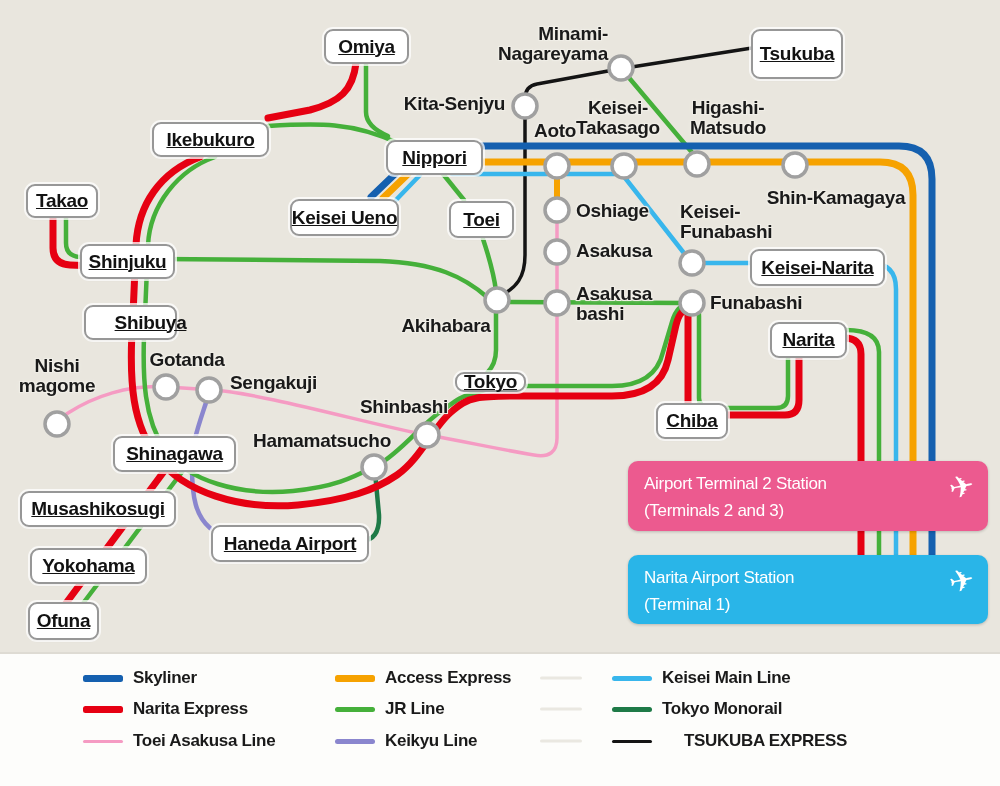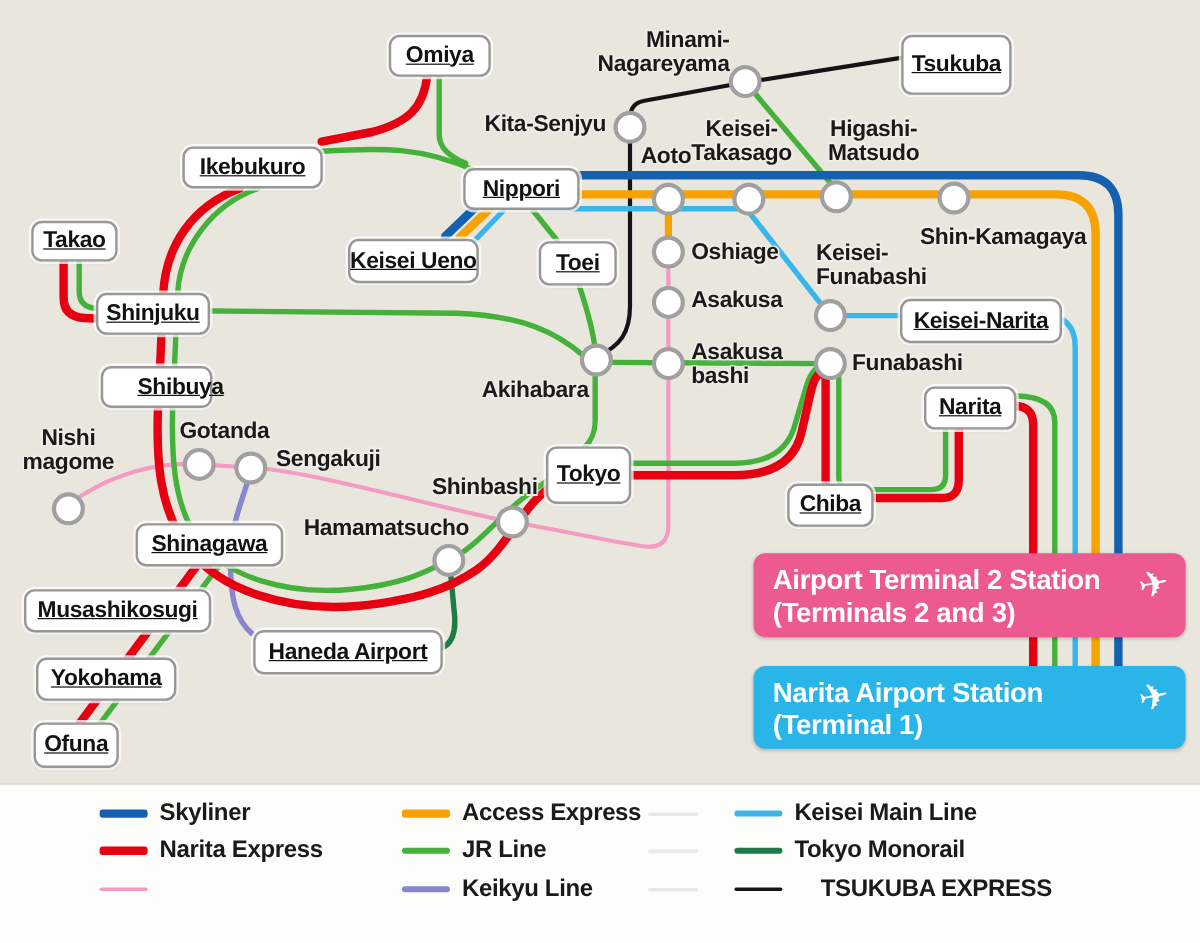--- a/index.html
+++ b/index.html
@@ -15,31 +15,31 @@
             white-space:nowrap;box-sizing:border-box;text-decoration:underline;}
   .plainlabel{position:absolute;z-index:2;font-weight:bold;color:#1a1a1a;font-size:19px;
               line-height:20px;white-space:nowrap;letter-spacing:-0.3px;
               text-shadow:-1px -1px 0 #f0eee7,1px -1px 0 #f0eee7,-1px 1px 0 #f0eee7,
                           1px 1px 0 #f0eee7,0 0 4px #f0eee7;}
   .plainlabel.center{text-align:center;}
   .plainlabel.right{text-align:right;}
 
   .banner{position:absolute;z-index:4;border-radius:10px;color:#fff;
           box-shadow:0 1px 3px rgba(0,0,0,.2);}
-  .banner .banner-text{padding:9px 0 0 16px;font-weight:bold;font-size:23px;
+  .banner .banner-text{padding:9px 0 0 16px;font-weight:normal;font-size:17px;
                        line-height:27px;letter-spacing:-0.3px;}
   .banner .plane{position:absolute;right:14px;top:8px;font-size:30px;
                  transform:rotate(-12deg);}
 
   .legend{position:absolute;left:0;top:652px;width:1000px;height:134px;z-index:5;
           background:#fdfdfb;border-top:2px solid #dedbd3;box-sizing:border-box;}
   .legend-item{position:absolute;display:flex;align-items:center;gap:10px;
                transform:translateY(-50%);}
   .legend-swatch{width:40px;border-radius:2.5px;flex:0 0 auto;}
-  .legend-label{font-weight:bold;color:#1a1a1a;font-size:20px;letter-spacing:-0.3px;
+  .legend-label{font-weight:bold;color:#1a1a1a;font-size:17px;letter-spacing:-0.3px;
                 white-space:nowrap;}
   .legend-ghost{position:absolute;left:-72px;top:50%;transform:translateY(-50%);
                 width:42px;height:3px;background:#eae8e1;border-radius:2px;}
 </style>
 </head>
 <body>
 
 <div class="screen">
   <svg id="map-svg" width="1000" height="652" viewBox="0 0 1000 652">
       <path d="M 557,212 L 557,438 Q 557,459 534,455 C 492,448 468,442 427,435 C 380,427 262,393 213,390 L 168,387 C 128,384 93,397 68,413 Q 58,419 57,425" stroke="#f59bc3" stroke-width="3.5"></path>
@@ -93,21 +93,21 @@
       <div class="boxlabel" style="left: 26px; top: 184px; width: 72px; height: 34px;">Takao</div>
       <div class="boxlabel" style="left: 80px; top: 244px; width: 95px; height: 35px;">Shinjuku</div>
       <div class="boxlabel" style="left: 84px; top: 305px; width: 93px; height: 35px; padding-left: 40px;">Shibuya</div>
       <div class="boxlabel" style="left: 113px; top: 436px; width: 123px; height: 36px;">Shinagawa</div>
       <div class="boxlabel" style="left: 20px; top: 491px; width: 156px; height: 36px;">Musashikosugi</div>
       <div class="boxlabel" style="left: 30px; top: 548px; width: 117px; height: 36px;">Yokohama</div>
       <div class="boxlabel" style="left: 28px; top: 602px; width: 71px; height: 38px;">Ofuna</div>
       <div class="boxlabel" style="left: 386px; top: 140px; width: 97px; height: 35px;">Nippori</div>
       <div class="boxlabel" style="left: 290px; top: 199px; width: 109px; height: 37px;">Keisei Ueno</div>
       <div class="boxlabel" style="left: 449px; top: 201px; width: 65px; height: 37px;">Toei</div>
-      <div class="boxlabel" style="left: 455px; top: 372px; width: 71px; height: 48px;">Tokyo</div>
+      <div class="boxlabel" style="left: 455px; top: 372px; width: 71px; height: 20px;">Tokyo</div>
       <div class="boxlabel" style="left: 211px; top: 525px; width: 158px; height: 37px;">Haneda Airport</div>
       <div class="boxlabel" style="left: 656px; top: 403px; width: 72px; height: 36px;">Chiba</div>
       <div class="boxlabel" style="left: 770px; top: 322px; width: 77px; height: 36px;">Narita</div>
       <div class="boxlabel" style="left: 750px; top: 249px; width: 135px; height: 37px;">Keisei-Narita</div>
       <div class="boxlabel" style="left: 751px; top: 29px; width: 92px; height: 50px;">Tsukuba</div>
       <div class="plainlabel right" style="left: 608px; top: 44px; transform: translate(-100%, -50%);">
         <div>Minami-</div>
         <div>Nagareyama</div>
       </div>
       <div class="plainlabel right" style="left: 505px; top: 104px; transform: translate(-100%, -50%);">
@@ -185,20 +185,21 @@
       <div class="legend-item" style="left: 83px; top: 24px;">
         <div class="legend-swatch" style="height: 7px; background: rgb(21, 96, 175);"></div>
         <span class="legend-label">Skyliner</span>
       </div>
       <div class="legend-item" style="left: 83px; top: 55px;">
         <div class="legend-swatch" style="height: 7px; background: rgb(230, 0, 18);"></div>
         <span class="legend-label">Narita Express</span>
       </div>
       <div class="legend-item" style="left: 83px; top: 87px;">
         <div class="legend-swatch" style="height: 3px; background: rgb(245, 155, 195);"></div>
+        <span class="legend-label">Toei Asakusa Line</span>
       </div>
       <div class="legend-item" style="left: 335px; top: 24px;">
         <div class="legend-swatch" style="height: 7px; background: rgb(246, 162, 0);"></div>
         <span class="legend-label">Access Express</span>
       </div>
       <div class="legend-item" style="left: 335px; top: 55px;">
         <div class="legend-swatch" style="height: 5px; background: rgb(69, 176, 58);"></div>
         <span class="legend-label">JR Line</span>
       </div>
       <div class="legend-item" style="left: 335px; top: 87px;">

